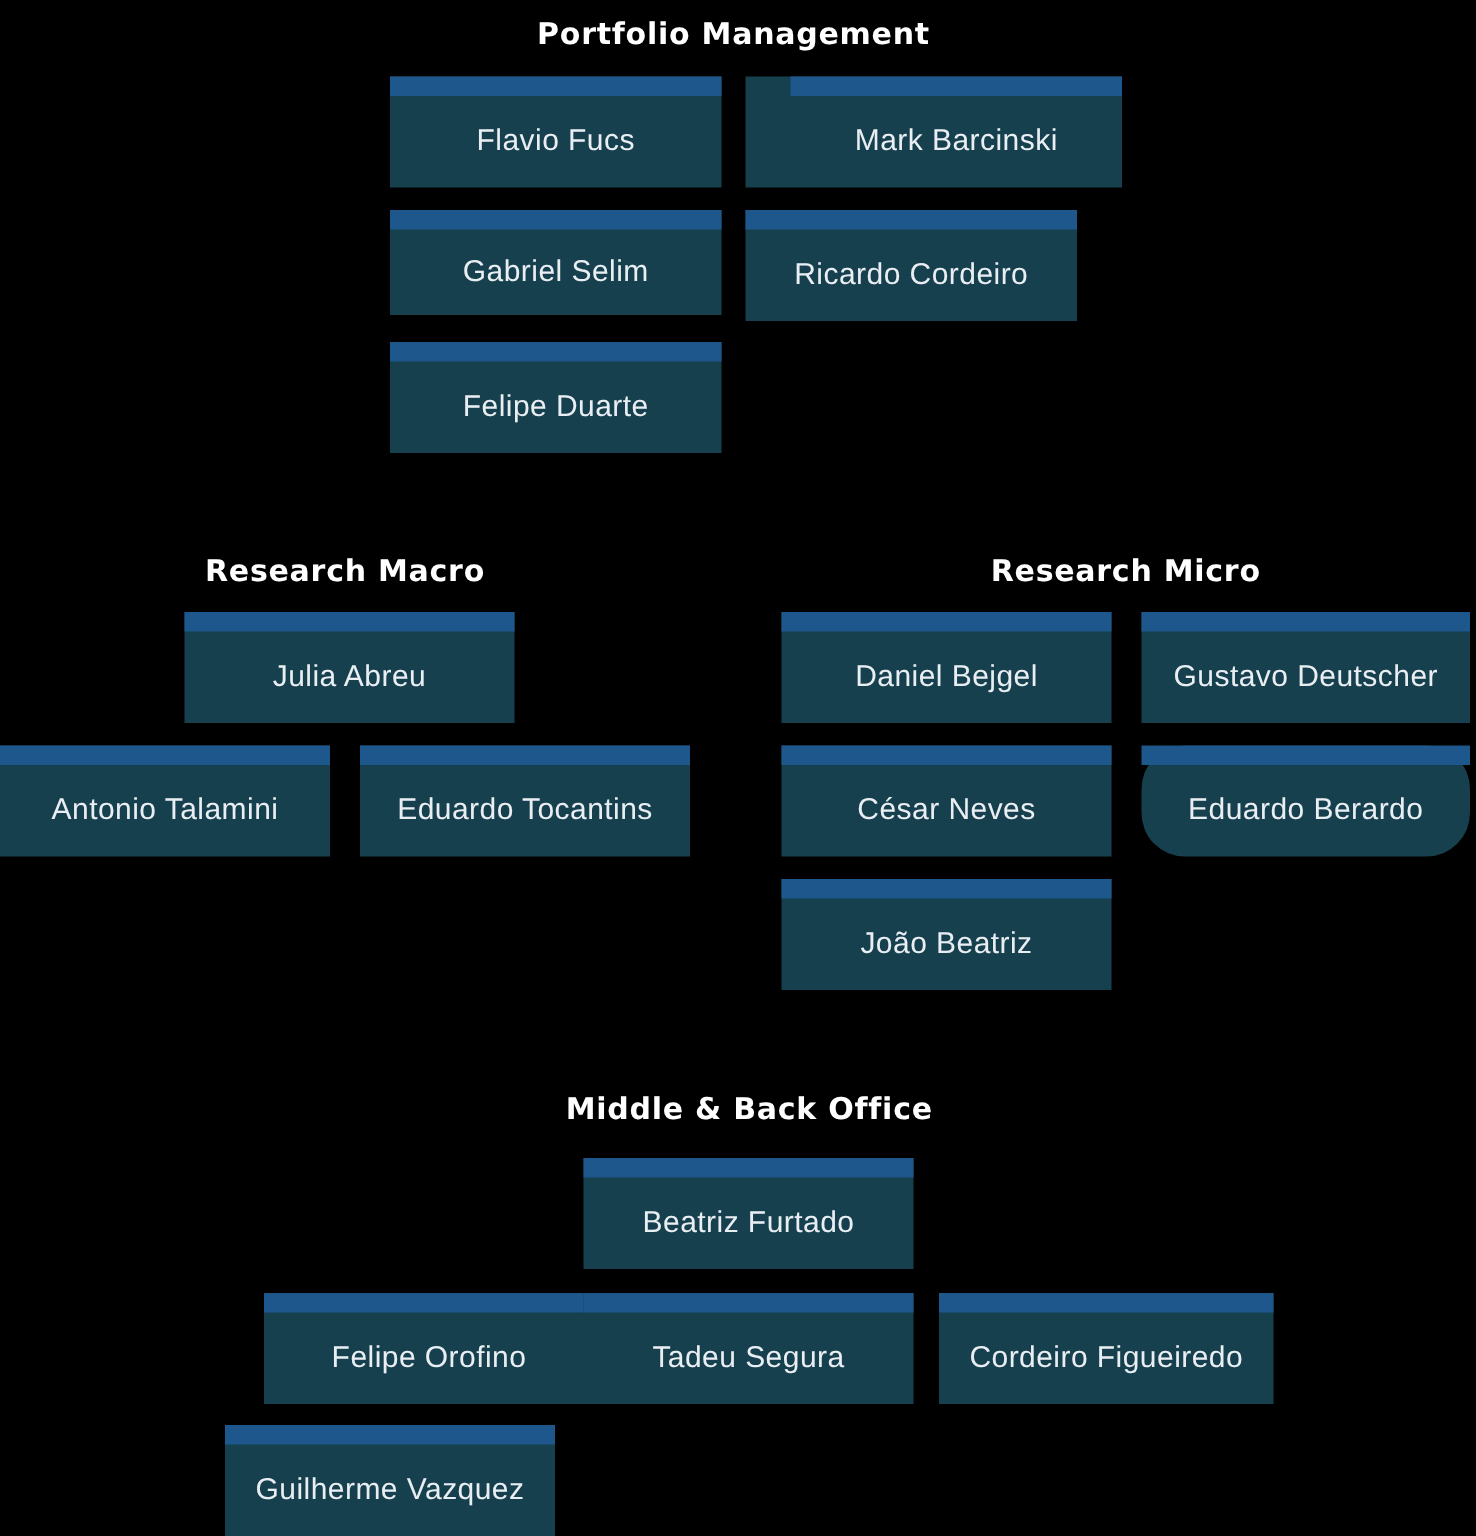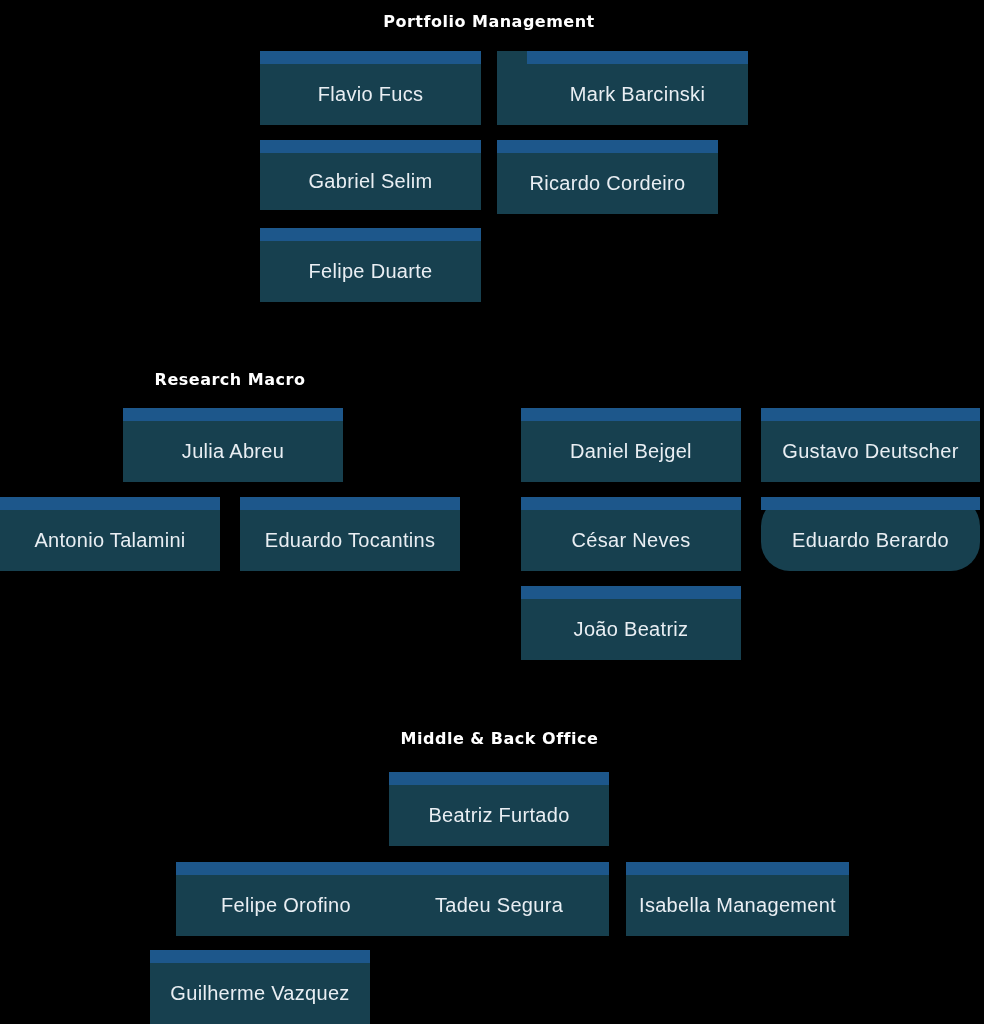--- a/index.html
+++ b/index.html
@@ -18,21 +18,21 @@
     position: absolute;
     inset: 0;
     background: var(--bg, #000000);
   }
   .section-title {
     position: absolute;
     text-align: center;
     color: var(--title-text, #ffffff);
     font-family: "DejaVu Sans", sans-serif;
     font-weight: 800;
-    font-size: 16px;
+    font-size: 20px;
     line-height: 28px;
     letter-spacing: 0.5px;
     white-space: nowrap;
   }
   .person-card {
     position: absolute;
     background: var(--card-body, #17404f);
     display: flex;
     flex-direction: column;
   }
@@ -91,20 +91,21 @@
   </div>
   <div class="person-card" style="left:0px; top:497px; width:220px; height:74px;">
     <div class="card-bar"></div>
     <div class="card-name">Antonio Talamini</div>
   </div>
   <div class="person-card" style="left:240px; top:497px; width:220px; height:74px;">
     <div class="card-bar"></div>
     <div class="card-name">Eduardo Tocantins</div>
   </div>
 
+  <div class="section-title" style="left:521px; top:366px; width:459px;">Research Micro</div>
 
   <div class="person-card" style="left:521px; top:408px; width:220px; height:74px;">
     <div class="card-bar"></div>
     <div class="card-name">Daniel Bejgel</div>
   </div>
   <div class="person-card" style="left:761px; top:408px; width:219px; height:74px;">
     <div class="card-bar"></div>
     <div class="card-name">Gustavo Deutscher</div>
   </div>
   <div class="person-card" style="left:521px; top:497px; width:220px; height:74px;">
@@ -129,20 +130,20 @@
   <div class="person-card" style="left:150px; top:862px; width:220px; height:74px;margin-left:26px;">
     <div class="card-bar"></div>
     <div class="card-name">Felipe Orofino</div>
   </div>
   <div class="person-card" style="left:389px; top:862px; width:220px; height:74px;">
     <div class="card-bar"></div>
     <div class="card-name">Tadeu Segura</div>
   </div>
   <div class="person-card" style="left:626px; top:862px; width:223px; height:74px;">
     <div class="card-bar"></div>
-    <div class="card-name">Isabella Management</div>
+    <div class="card-name">Cordeiro Figueiredo</div>
   </div>
   <div class="person-card" style="left:150px; top:950px; width:220px; height:74px;text-align:center;">
     <div class="card-bar"></div>
     <div class="card-name">Guilherme Vazquez</div>
   </div>
 
 </div>
 
 </body></html>

